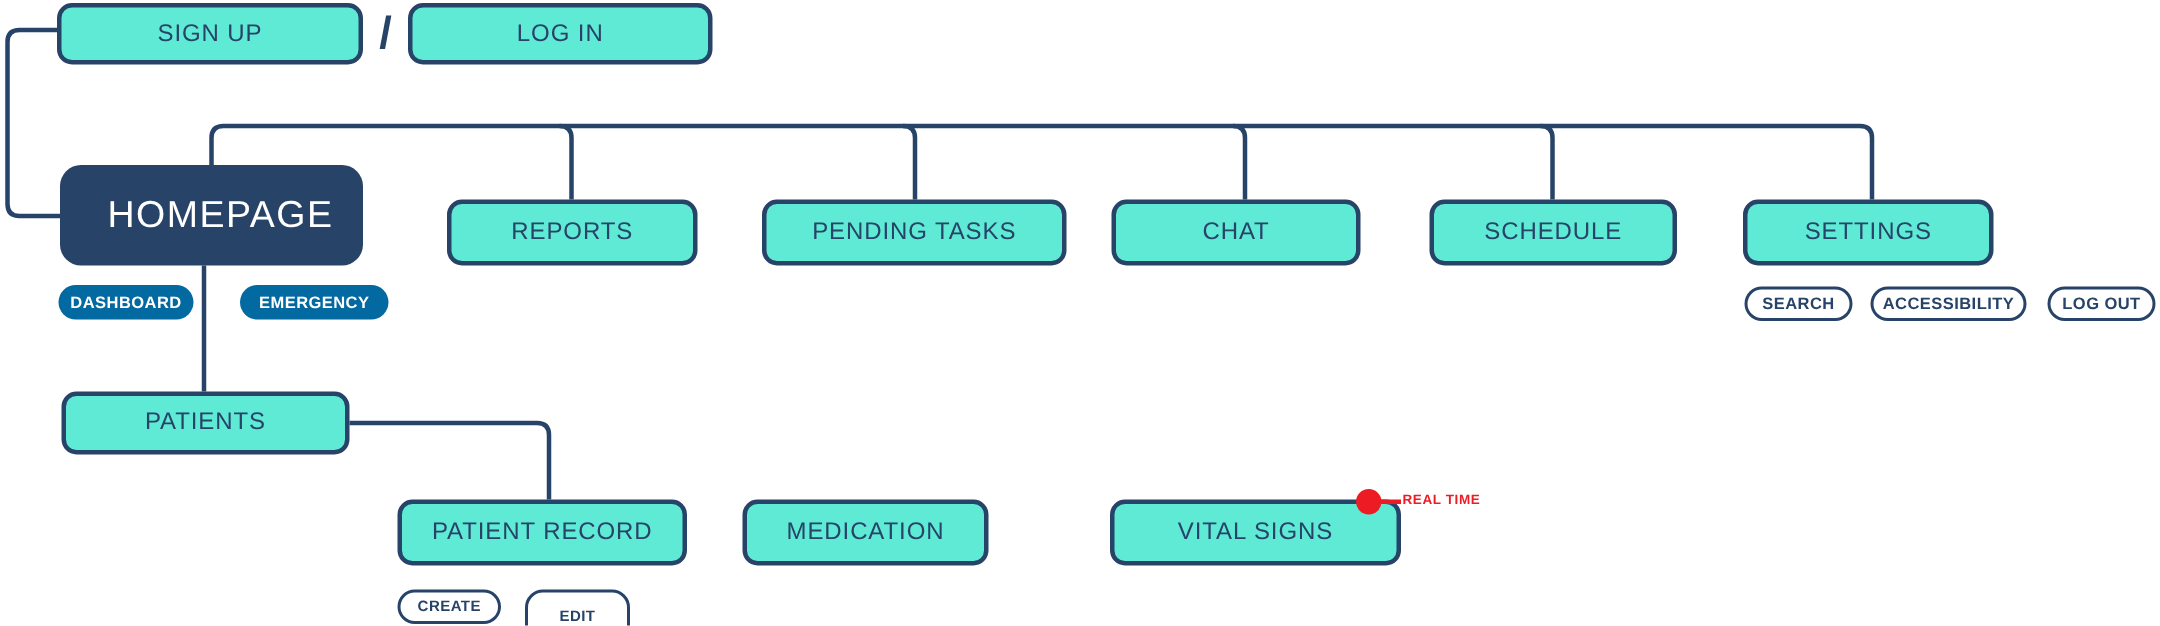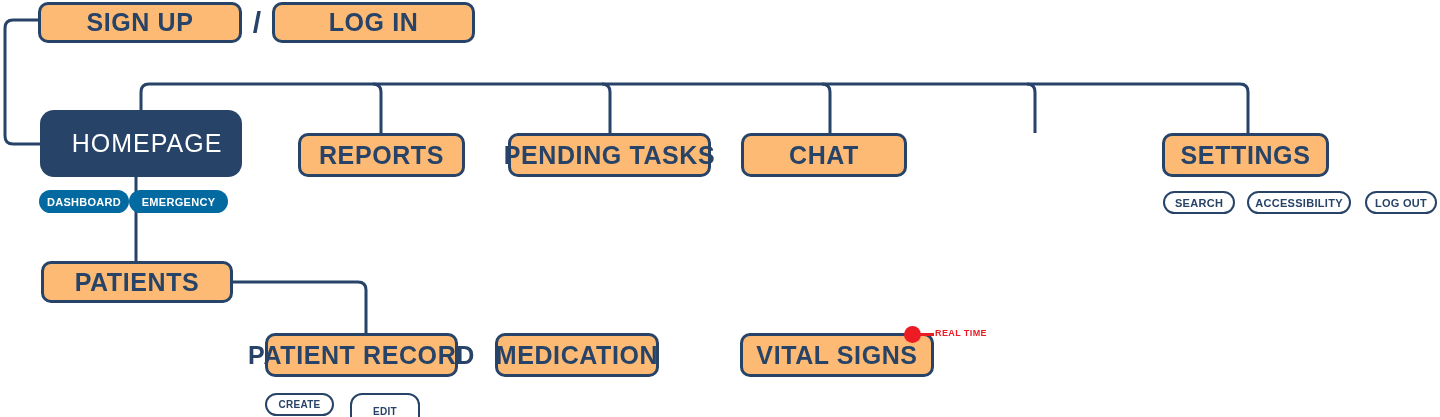--- a/index.html
+++ b/index.html
@@ -10,23 +10,23 @@
     font-family:"Liberation Sans", sans-serif;
     -webkit-font-smoothing:antialiased;
   }
   .stage{position:absolute;inset:0;}
   svg.wires{position:absolute;left:0;top:0;z-index:0;}
   svg.wires path{stroke:#274368;stroke-width:3;fill:none;}
 
   
   .node{
     position:absolute;box-sizing:border-box;z-index:1;
-    border:3px solid #274368;border-radius:10px;background:#fdba74;
+    border:3px solid #274368;border-radius:10px;background:#5eead4;
     display:flex;align-items:center;justify-content:center;
-    color:#274368;font-weight:700;font-size:25px;letter-spacing:.6px;
+    color:#274368;font-weight:400;font-size:16px;letter-spacing:.6px;
     white-space:nowrap;
   }
   .node--filled{
     background:#274368;border:none;border-radius:14px;
     color:#ffffff;font-weight:400;font-size:25px;letter-spacing:1px;
   }
   
   .pill{
     position:absolute;box-sizing:border-box;z-index:1;
     display:flex;align-items:center;justify-content:center;
@@ -38,21 +38,21 @@
 
   
   [data-name="signup-node"]{left:38px;top:2px;width:204px;height:41px;}
   [data-name="auth-separator"]{position:absolute;left:243px;top:2px;width:28px;height:41px;z-index:1;
     display:flex;align-items:center;justify-content:center;
     color:#274368;font-weight:700;font-size:30px;}
   [data-name="login-node"]{left:272px;top:2px;width:203px;height:41px;}
 
   [data-name="homepage-node"]{left:40px;top:110px;width:202px;height:67px;padding-left:12px;}
   [data-name="badge-dashboard"]{left:39px;top:190px;width:90px;height:23px;}
-  [data-name="badge-emergency"]{left:129px;top:190px;width:99px;height:23px;}
+  [data-name="badge-emergency"]{left:160px;top:190px;width:99px;height:23px;}
 
   [data-name="reports-node"]{left:298px;top:133px;width:167px;height:44px;}
   [data-name="pending-tasks-node"]{left:508px;top:133px;width:203px;height:44px;}
   [data-name="chat-node"]{left:741px;top:133px;width:166px;height:44px;}
   [data-name="schedule-node"]{left:953px;top:133px;width:165px;height:44px;}
   [data-name="settings-node"]{left:1162px;top:133px;width:167px;height:44px;}
 
   [data-name="badge-search"]{left:1163px;top:191px;width:72px;height:23px;}
   [data-name="badge-accessibility"]{left:1247px;top:191px;width:104px;height:23px;}
   [data-name="badge-log-out"]{left:1365px;top:191px;width:72px;height:23px;}
@@ -98,20 +98,21 @@
   <div data-name="auth-separator">/</div>
   <div class="node" data-name="login-node">LOG IN</div>
 
   <div class="node node--filled" data-name="homepage-node">HOMEPAGE</div>
   <div class="pill pill--filled" data-name="badge-dashboard">DASHBOARD</div>
   <div class="pill pill--filled" data-name="badge-emergency">EMERGENCY</div>
 
   <div class="node" data-name="reports-node">REPORTS</div>
   <div class="node" data-name="chat-node">CHAT</div>
   <div class="node" data-name="pending-tasks-node">PENDING TASKS</div>
+  <div class="node" data-name="schedule-node">SCHEDULE</div>
   <div class="node" data-name="settings-node">SETTINGS</div>
 
   <div class="pill pill--outline" data-name="badge-search">SEARCH</div>
   <div class="pill pill--outline" data-name="badge-accessibility">ACCESSIBILITY</div>
   <div class="pill pill--outline" data-name="badge-log-out">LOG OUT</div>
 
   <div class="node" data-name="patients-node">PATIENTS</div>
 
   <div class="node" data-name="patient-record-node">PATIENT RECORD</div>
   <div class="node" data-name="medication-node">MEDICATION</div>

